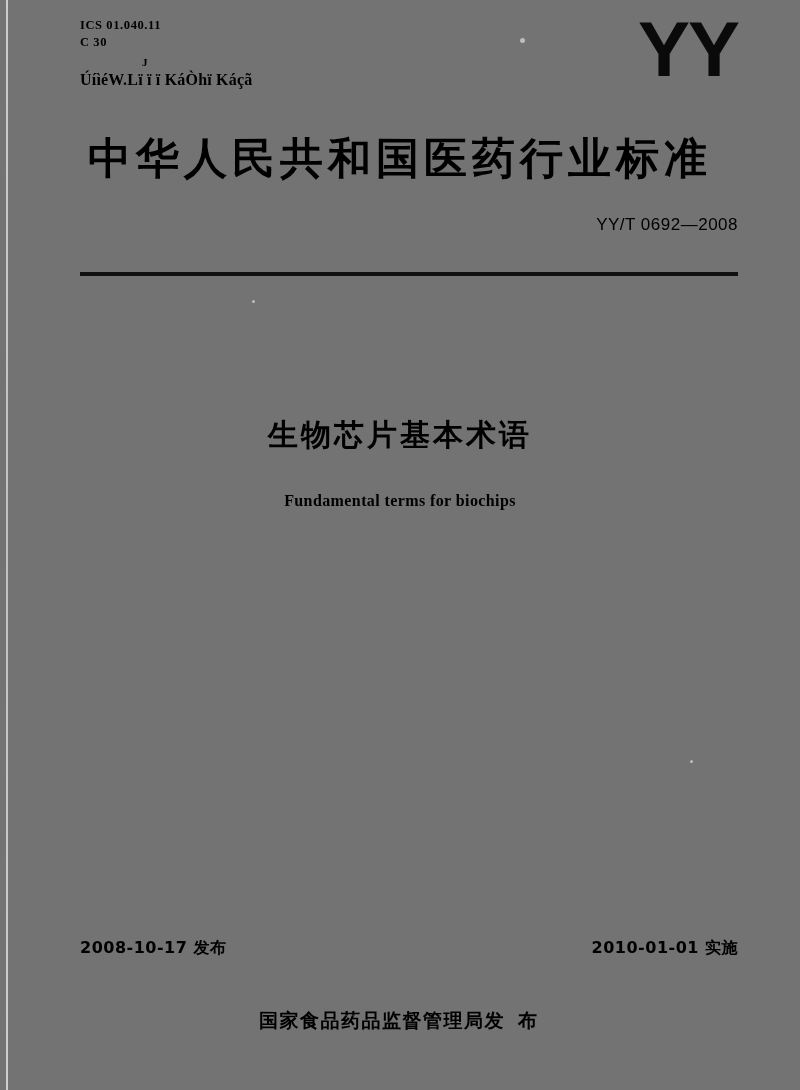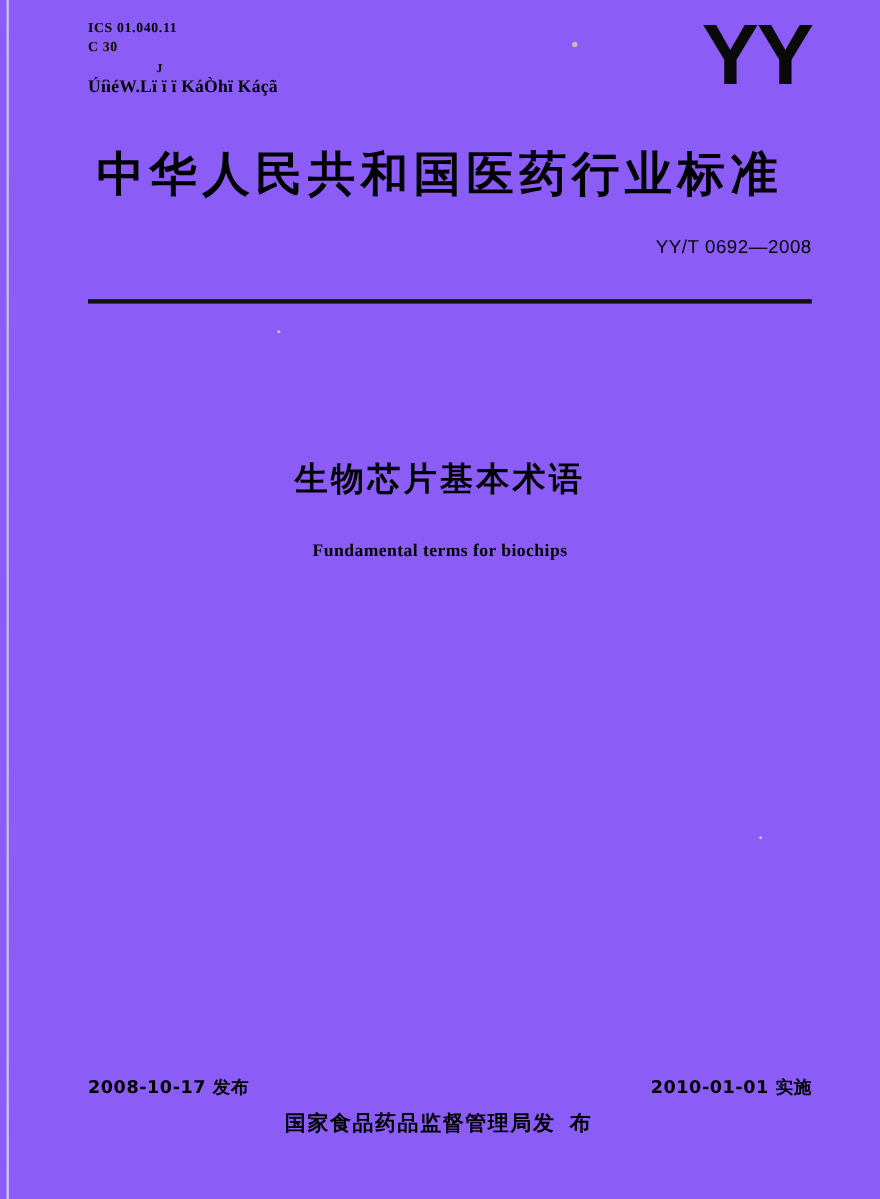--- a/index.html
+++ b/index.html
@@ -12,21 +12,21 @@
     height: 1090px;
     position: relative;
     font-family: "Liberation Sans", sans-serif;
     color: #000000;
     overflow: hidden;
   }
 
   .page {
     position: absolute;
     inset: 0;
-    background: #8b5cf6;
+    background: #737373;
   }
 
   
   .ics-block {
     position: absolute;
     left: 80px;
     top: 18px;
     line-height: 1.25;
   }
   .ics-line {
@@ -155,21 +155,20 @@
     left: 80px;
     right: 62px;
     top: 938px;
     display: flex;
     justify-content: space-between;
     align-items: baseline;
     font-family: "DejaVu Sans", sans-serif;
     font-size: 16px;
     font-weight: bold;
     letter-spacing: 0.5px;
-    margin-top: 41px;
   }
   .publisher {
     position: absolute;
     left: 0;
     right: 0;
     top: 1008px;
     text-align: center;
     font-family: "DejaVu Sans", sans-serif;
     font-size: 19px;
     font-weight: bold;

